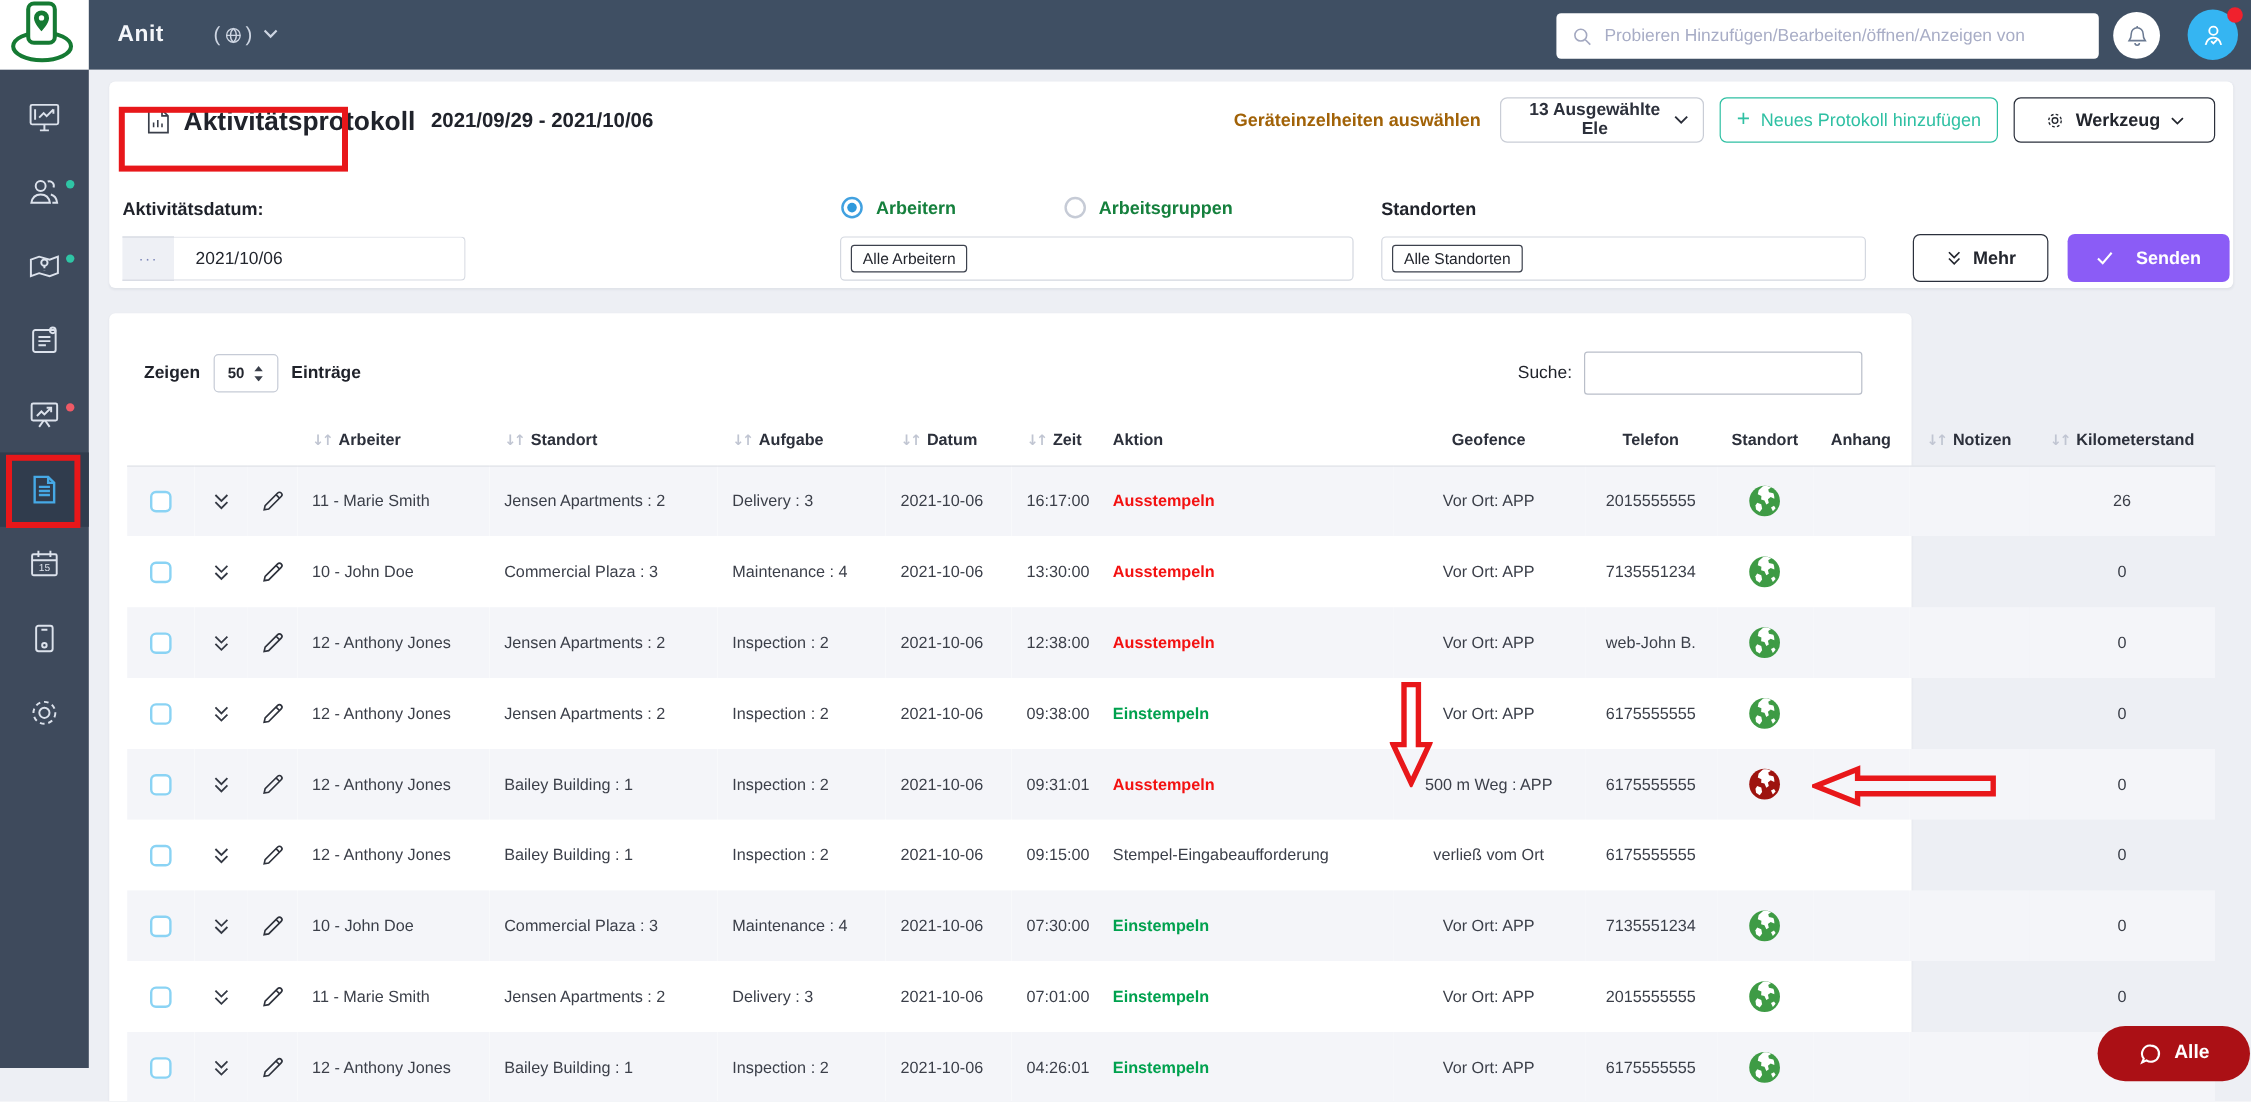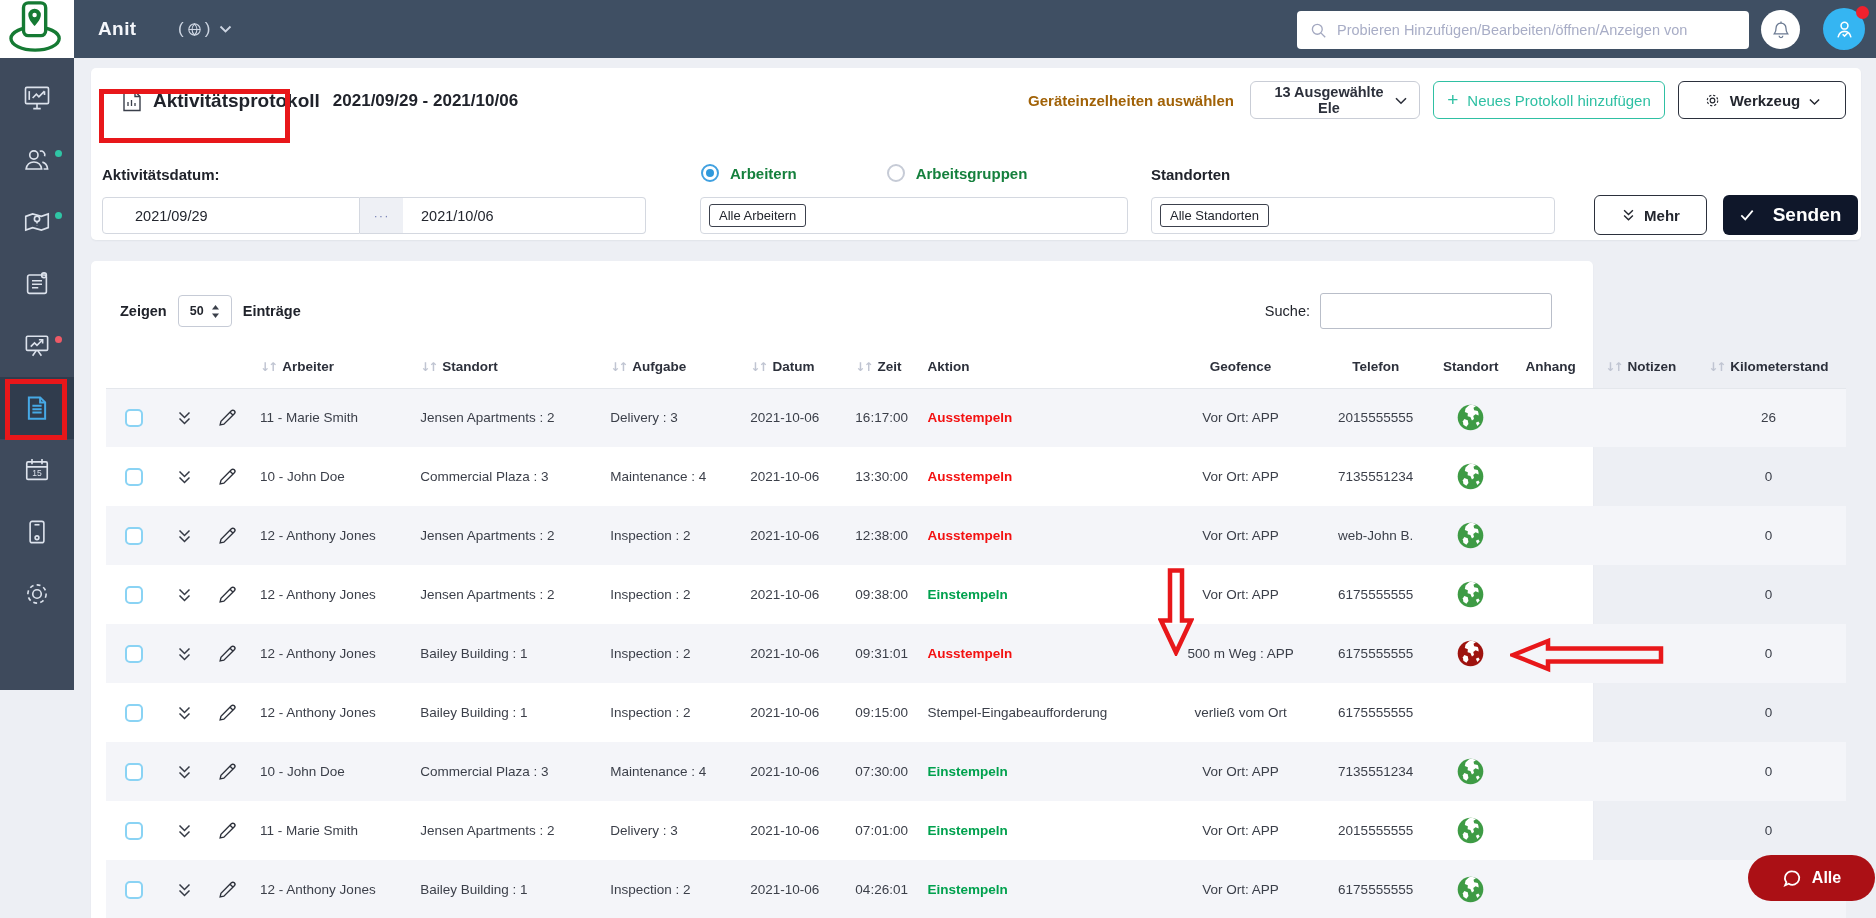--- a/index.html
+++ b/index.html
@@ -13,35 +13,35 @@
   .app-title{position:absolute;left:98px;top:0;height:58px;line-height:58px;color:#f4f6fa;font-size:19px;font-weight:700;letter-spacing:.4px}
   .lang{position:absolute;left:178px;top:14px;height:30px;display:flex;align-items:center;gap:9px;color:#cdd5e2;font-size:16px;cursor:pointer}
   .searchbox{position:absolute;left:1297px;top:11px;width:452px;height:38px;background:#fff;border-radius:4px;display:flex;align-items:center;padding:16px 12px;gap:9px}
   .searchbox input{border:none;outline:none;flex:1;font-size:14.5px;color:#555;font-family:inherit}
   .searchbox input::placeholder{color:#a8adc6}
   .bellwrap{position:absolute;left:1761px;top:10px;width:39px;height:39px;background:#fff;border-radius:50%;display:flex;align-items:center;justify-content:center;cursor:pointer}
   .avatarwrap{position:absolute;left:1823px;top:8px;width:42px;height:42px;background:#35b5f2;border-radius:50%;display:flex;align-items:center;justify-content:center;cursor:pointer}
   .avatar-dot{position:absolute;left:1856px;top:6px;width:13px;height:13px;border-radius:50%;background:#f0212d}
 
   
-  #sidebar{position:absolute;left:0;top:58px;width:74px;height:632px;background:#3e4a5c;z-index:4;padding-top:9px}
+  #sidebar{position:absolute;left:0;top:58px;width:74px;height:832px;background:#3e4a5c;z-index:4;padding-top:9px}
   .sb-item{height:62px;width:74px;display:flex;align-items:center;justify-content:center;position:relative;cursor:pointer}
   .sb-item.active{background:#303c4d}
   .sb-badge{position:absolute;right:12px;top:21px;width:7px;height:7px;border-radius:50%}
   .sb-badge.green{background:#2fc5a5}
   .sb-badge.red{background:#ef5a66}
 
   
   .card{position:absolute;background:#fff;border-radius:5px;box-shadow:0 1px 2px rgba(40,50,70,.06)}
   #card1{left:91px;top:68px;width:1770px;height:172px}
   #card2{left:91px;top:261px;width:1502px;height:657px;border-bottom-left-radius:0;border-bottom-right-radius:0}
 
   
   .title-row{height:66px;display:flex;align-items:center;padding-left:31px;padding-right:15px;position:relative}
-  .ptitle{font-size:19px;font-weight:700;color:#20232b;margin-left:11px}
+  .ptitle{font-size:22px;font-weight:700;color:#20232b;margin-left:11px}
   .pdates{font-size:17px;font-weight:700;color:#20232b;margin-left:13px}
   .hdr-right{position:absolute;right:15px;top:13px;display:flex;align-items:center;gap:13px}
   .devlabel{font-size:15px;font-weight:700;color:#a16207;margin-right:3px}
   .btn{display:flex;align-items:center;justify-content:center;background:#fff;cursor:pointer;font-family:inherit}
   .btn-dd{width:170px;height:38px;border:1px solid #c9cdd6;border-radius:6px;font-size:14.5px;font-weight:600;color:#2c303b;padding:0 12px;justify-content:space-between}
   .btn-add{width:232px;height:38px;border:1.5px solid #2fc0a3;border-radius:6px;color:#2fc0a3;font-size:15px;gap:9px}
   .btn-tools{width:168px;height:38px;border:1.5px solid #2b303c;border-radius:6px;color:#23262e;font-size:15px;font-weight:600;gap:9px}
 
   
   .filters{position:relative;height:106px}
@@ -52,21 +52,21 @@
   .datebox.b2{width:243px;border-radius:0 4px 4px 0;padding-left:18px;border-left:none}
   .dateconn{width:43px;background:#eef0f5;border-top:1px solid #d4d8e0;border-bottom:1px solid #d4d8e0;display:flex;align-items:center;justify-content:center;color:#7c86b8;font-size:13px;letter-spacing:1px}
   .radio-group{position:absolute;left:610px;top:30px;display:flex;gap:90px}
   .radio-item{display:flex;align-items:center;gap:11px;cursor:pointer;font-size:15px;font-weight:600;color:#15803d}
   .rdot{width:18px;height:18px;border-radius:50%;border:2px solid #c6cbd6;background:#fff;display:flex;align-items:center;justify-content:center}
   .rdot.sel{border-color:#41a1e0}
   .rdot.sel::after{content:"";width:8px;height:8px;border-radius:50%;background:#2f99dc}
   .tagbox{position:absolute;top:63px;height:37px;border:1px solid #d4d8e0;border-radius:4px;background:#fff;display:flex;align-items:center;padding:0 8px}
   .tag{border:1px solid #3c414d;border-radius:3px;font-size:13px;color:#23262e;padding:3px 9px;background:#fff}
   .btn-mehr{position:absolute;left:1503px;top:61px;width:113px;height:40px;border:1.5px solid #2b303c;border-radius:6px;font-size:15px;font-weight:700;color:#23262e;gap:8px}
-  .btn-senden{position:absolute;left:1632px;top:61px;width:135px;height:40px;background:#0f172a;border:none;border-radius:6px;color:#fff;font-size:19px;font-weight:600;gap:19px}
+  .btn-senden{position:absolute;left:1632px;top:61px;width:135px;height:40px;background:#8b5cf6;border:none;border-radius:6px;color:#fff;font-size:15px;font-weight:600;gap:19px}
 
   
   .show-ctl{position:absolute;left:29px;top:34px;display:flex;align-items:center;gap:11px;font-size:14.5px;font-weight:600;color:#20232b}
   .pgsel{width:54px;height:32px;border:1px solid #c6cbd6;border-radius:4px;display:flex;align-items:center;justify-content:center;gap:7px;font-size:12.5px;color:#23262e;cursor:pointer;background:#fff}
   .search-ctl{position:absolute;right:41px;top:32px;display:flex;align-items:center;gap:10px;font-size:14.5px;color:#20232b}
   .search-ctl input{width:232px;height:36px;border:1px solid #b9bec9;border-radius:3px;outline:none;font-size:14px;padding:0 8px;font-family:inherit}
 
   
   #logtable{position:absolute;left:15px;top:84px;width:1740px;border-collapse:collapse;table-layout:fixed}
   #logtable th{height:43px;font-size:13.5px;font-weight:700;color:#2c303b;vertical-align:middle;border-bottom:1px solid #e4e7ec;white-space:nowrap}
@@ -275,23 +275,20 @@
           <span>Werkzeug</span>
           <span><svg width="11" height="8" viewBox="0 0 12 8" fill="none" stroke="#23262e" stroke-width="1.6">
                 <path d="M1 1.2l5 5 5-5"></path>
               </svg></span>
         </button>
       </div>
     </div>
     <div class="filters">
       <span class="flabel" style="left:11px;top:32px;">Aktivitätsdatum:</span>
       <div class="dategroup">
-        <div class="datebox b1">
-            <span>2021/09/29</span>
-          </div>
         <div class="dateconn">···</div>
         <div class="datebox b2">
             <span>2021/10/06</span>
           </div>
       </div>
       <div class="radio-group">
         <span class="radio-item">
           <span class="rdot sel"></span>
           <span>Arbeitern</span>
         </span>

